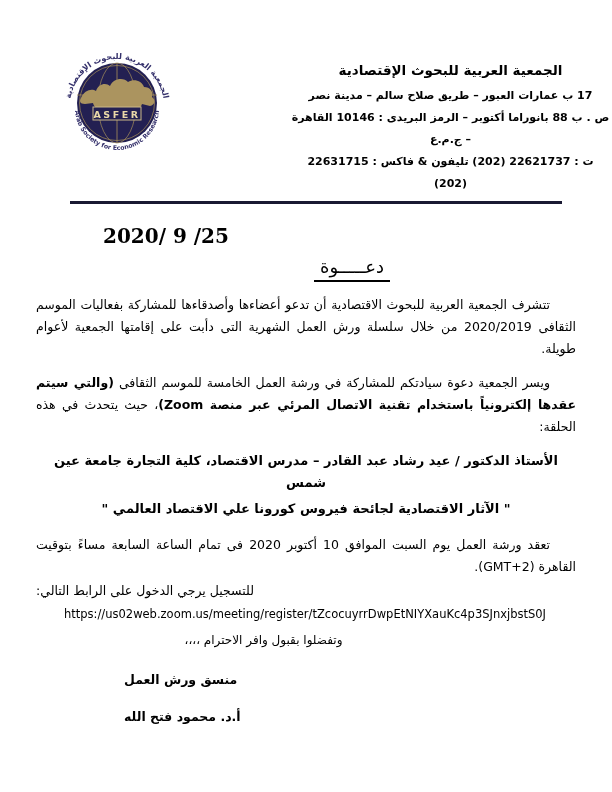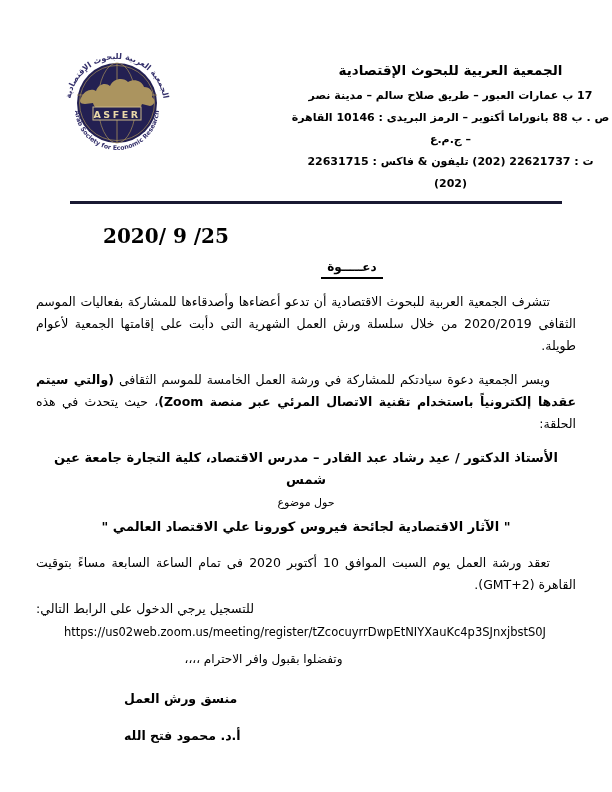--- a/index.html
+++ b/index.html
@@ -17,21 +17,21 @@
   .org-name{font-size:13.5px;font-weight:bold;margin:0 0 7px 0;}
   .addr-line{font-size:11px;font-weight:bold;line-height:2.0;margin:0;}
   .rule{height:2.5px;background:#191932;margin:6px 50px 0 70px;}
   
   .date-line{
     margin:20px 0 0 103px;font-family:"DejaVu Serif",serif;
     font-size:20px;font-weight:bold;direction:ltr;text-align:left;
   }
   .title-wrap{text-align:center;margin-top:8px;padding-left:92px;}
   .title{
-    display:inline-block;font-size:12px;font-weight:bold;
+    display:inline-block;font-size:18px;font-weight:normal;
     border-bottom:2.5px solid #000;padding:0 6px 3px 6px;direction:rtl;
   }
   .body-text{padding:12px 36px 0 36px;direction:rtl;font-size:12.5px;line-height:1.76;}
   .par{text-align:justify;text-indent:26px;margin:0 0 12px 0;}
   .par-tight{margin-bottom:2px;}
   .speaker{font-weight:bold;text-align:center;font-size:13px;margin:8px 0 0 0;line-height:1.7;}
   .about{text-align:center;font-size:11px;margin:3px 0 0 0;line-height:1.7;}
   .topic{font-weight:bold;text-align:center;font-size:13px;margin:4px 0 14px 0;line-height:1.7;}
   .register{text-align:left;margin:0;}
   .url-line{
@@ -95,21 +95,20 @@
     <span class="title">دعـــــوة</span>
   </div>
 
   <div class="body-text">
 
     <p class="par">تتشرف الجمعية العربية للبحوث الاقتصادية أن تدعو أعضاءها وأصدقاءها للمشاركة بفعاليات الموسم الثقافى 2020/2019 من خلال سلسلة ورش العمل الشهرية التى دأبت على إقامتها الجمعية لأعوام طويلة.</p>
 
     <p class="par"><span>ويسر الجمعية دعوة سيادتكم للمشاركة في ورشة العمل الخامسة للموسم الثقافى </span><b>(والتي سيتم عقدها إلكترونياً باستخدام تقنية الاتصال المرئي عبر منصة Zoom)</b><span>، حيث يتحدث في هذه الحلقة:</span></p>
 
     <p class="speaker">الأستاذ الدكتور / عيد رشاد عبد القادر – مدرس الاقتصاد، كلية التجارة جامعة عين شمس</p>
-    <p class="about">حول موضوع</p>
     <p class="topic">" الآثار الاقتصادية لجائحة فيروس كورونا علي الاقتصاد العالمي "</p>
 
     <p class="par par-tight">تعقد ورشة العمل يوم السبت الموافق 10 أكتوبر 2020 فى تمام الساعة السابعة مساءً بتوقيت القاهرة (GMT+2).</p>
 
     <p class="par par-tight register">للتسجيل يرجي الدخول على الرابط التالي:</p>
     <p class="url-line">https://us02web.zoom.us/meeting/register/tZcocuyrrDwpEtNIYXauKc4p3SJnxjbstS0J</p>
 
     <p class="closing">وتفضلوا بقبول وافر الاحترام ،،،،</p>
 
     <div class="signature">

